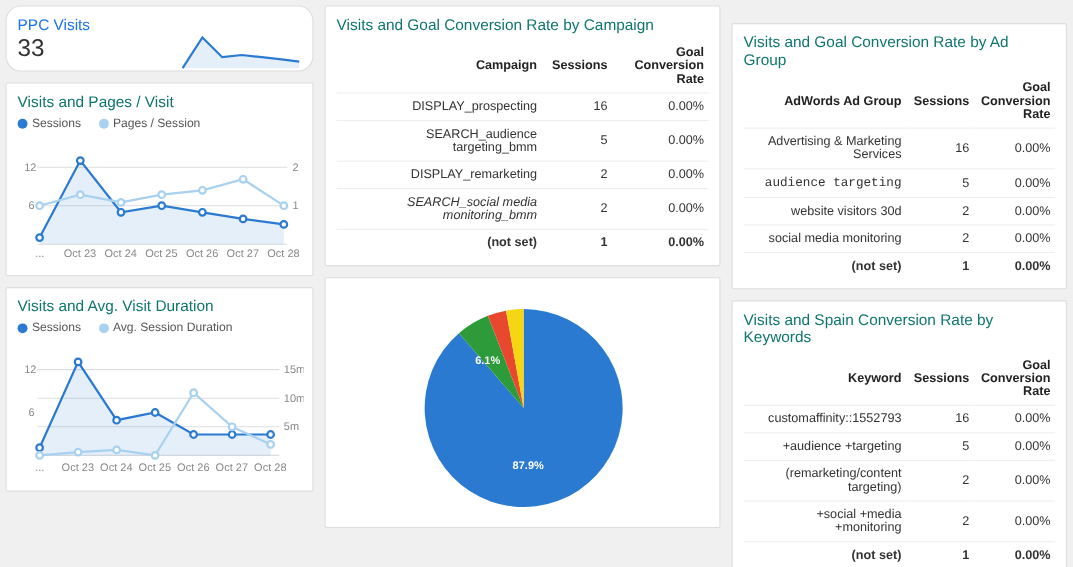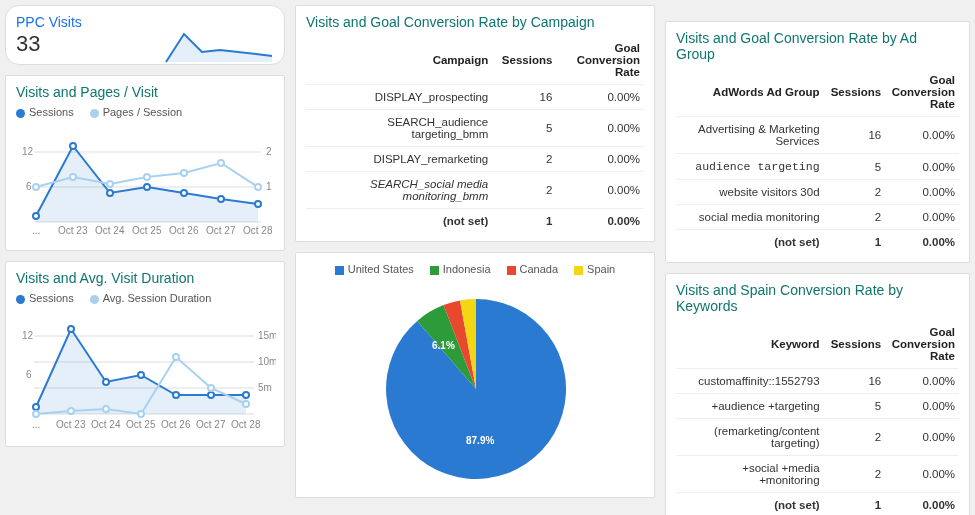--- a/index.html
+++ b/index.html
@@ -177,26 +177,20 @@
             <tr>
               <td style="max-width: 170px; overflow-wrap: break-word;">(not set)</td>
               <td class="num">1</td>
               <td class="num">0.00%</td>
             </tr>
           </tbody>
       </table>
     </div>
 
     <div class="card">
-      <div class="legend" style="justify-content:center">
-        <span><span class="sq us"></span><span>United States</span></span>
-        <span><span class="sq id"></span><span>Indonesia</span></span>
-        <span><span class="sq ca"></span><span>Canada</span></span>
-        <span><span class="sq es"></span><span>Spain</span></span>
-      </div>
       <svg class="chart" width="340" height="210">
         <g transform="translate(170,110)">
 
           <path d="M0,0 L0,-90 A90,90 0 1 1 -58.8,-68.1 Z" fill="#2a7ad2"></path>
 
           <path d="M0,0 L-58.8,-68.1 A90,90 0 0 1 -32.5,-83.9 Z" fill="#2e9b3a"></path>
 
           <path d="M0,0 L-32.5,-83.9 A90,90 0 0 1 -16.0,-88.6 Z" fill="#e8482e"></path>
 
           <path d="M0,0 L-16.0,-88.6 A90,90 0 0 1 0,-90 Z" fill="#f4d612"></path>

